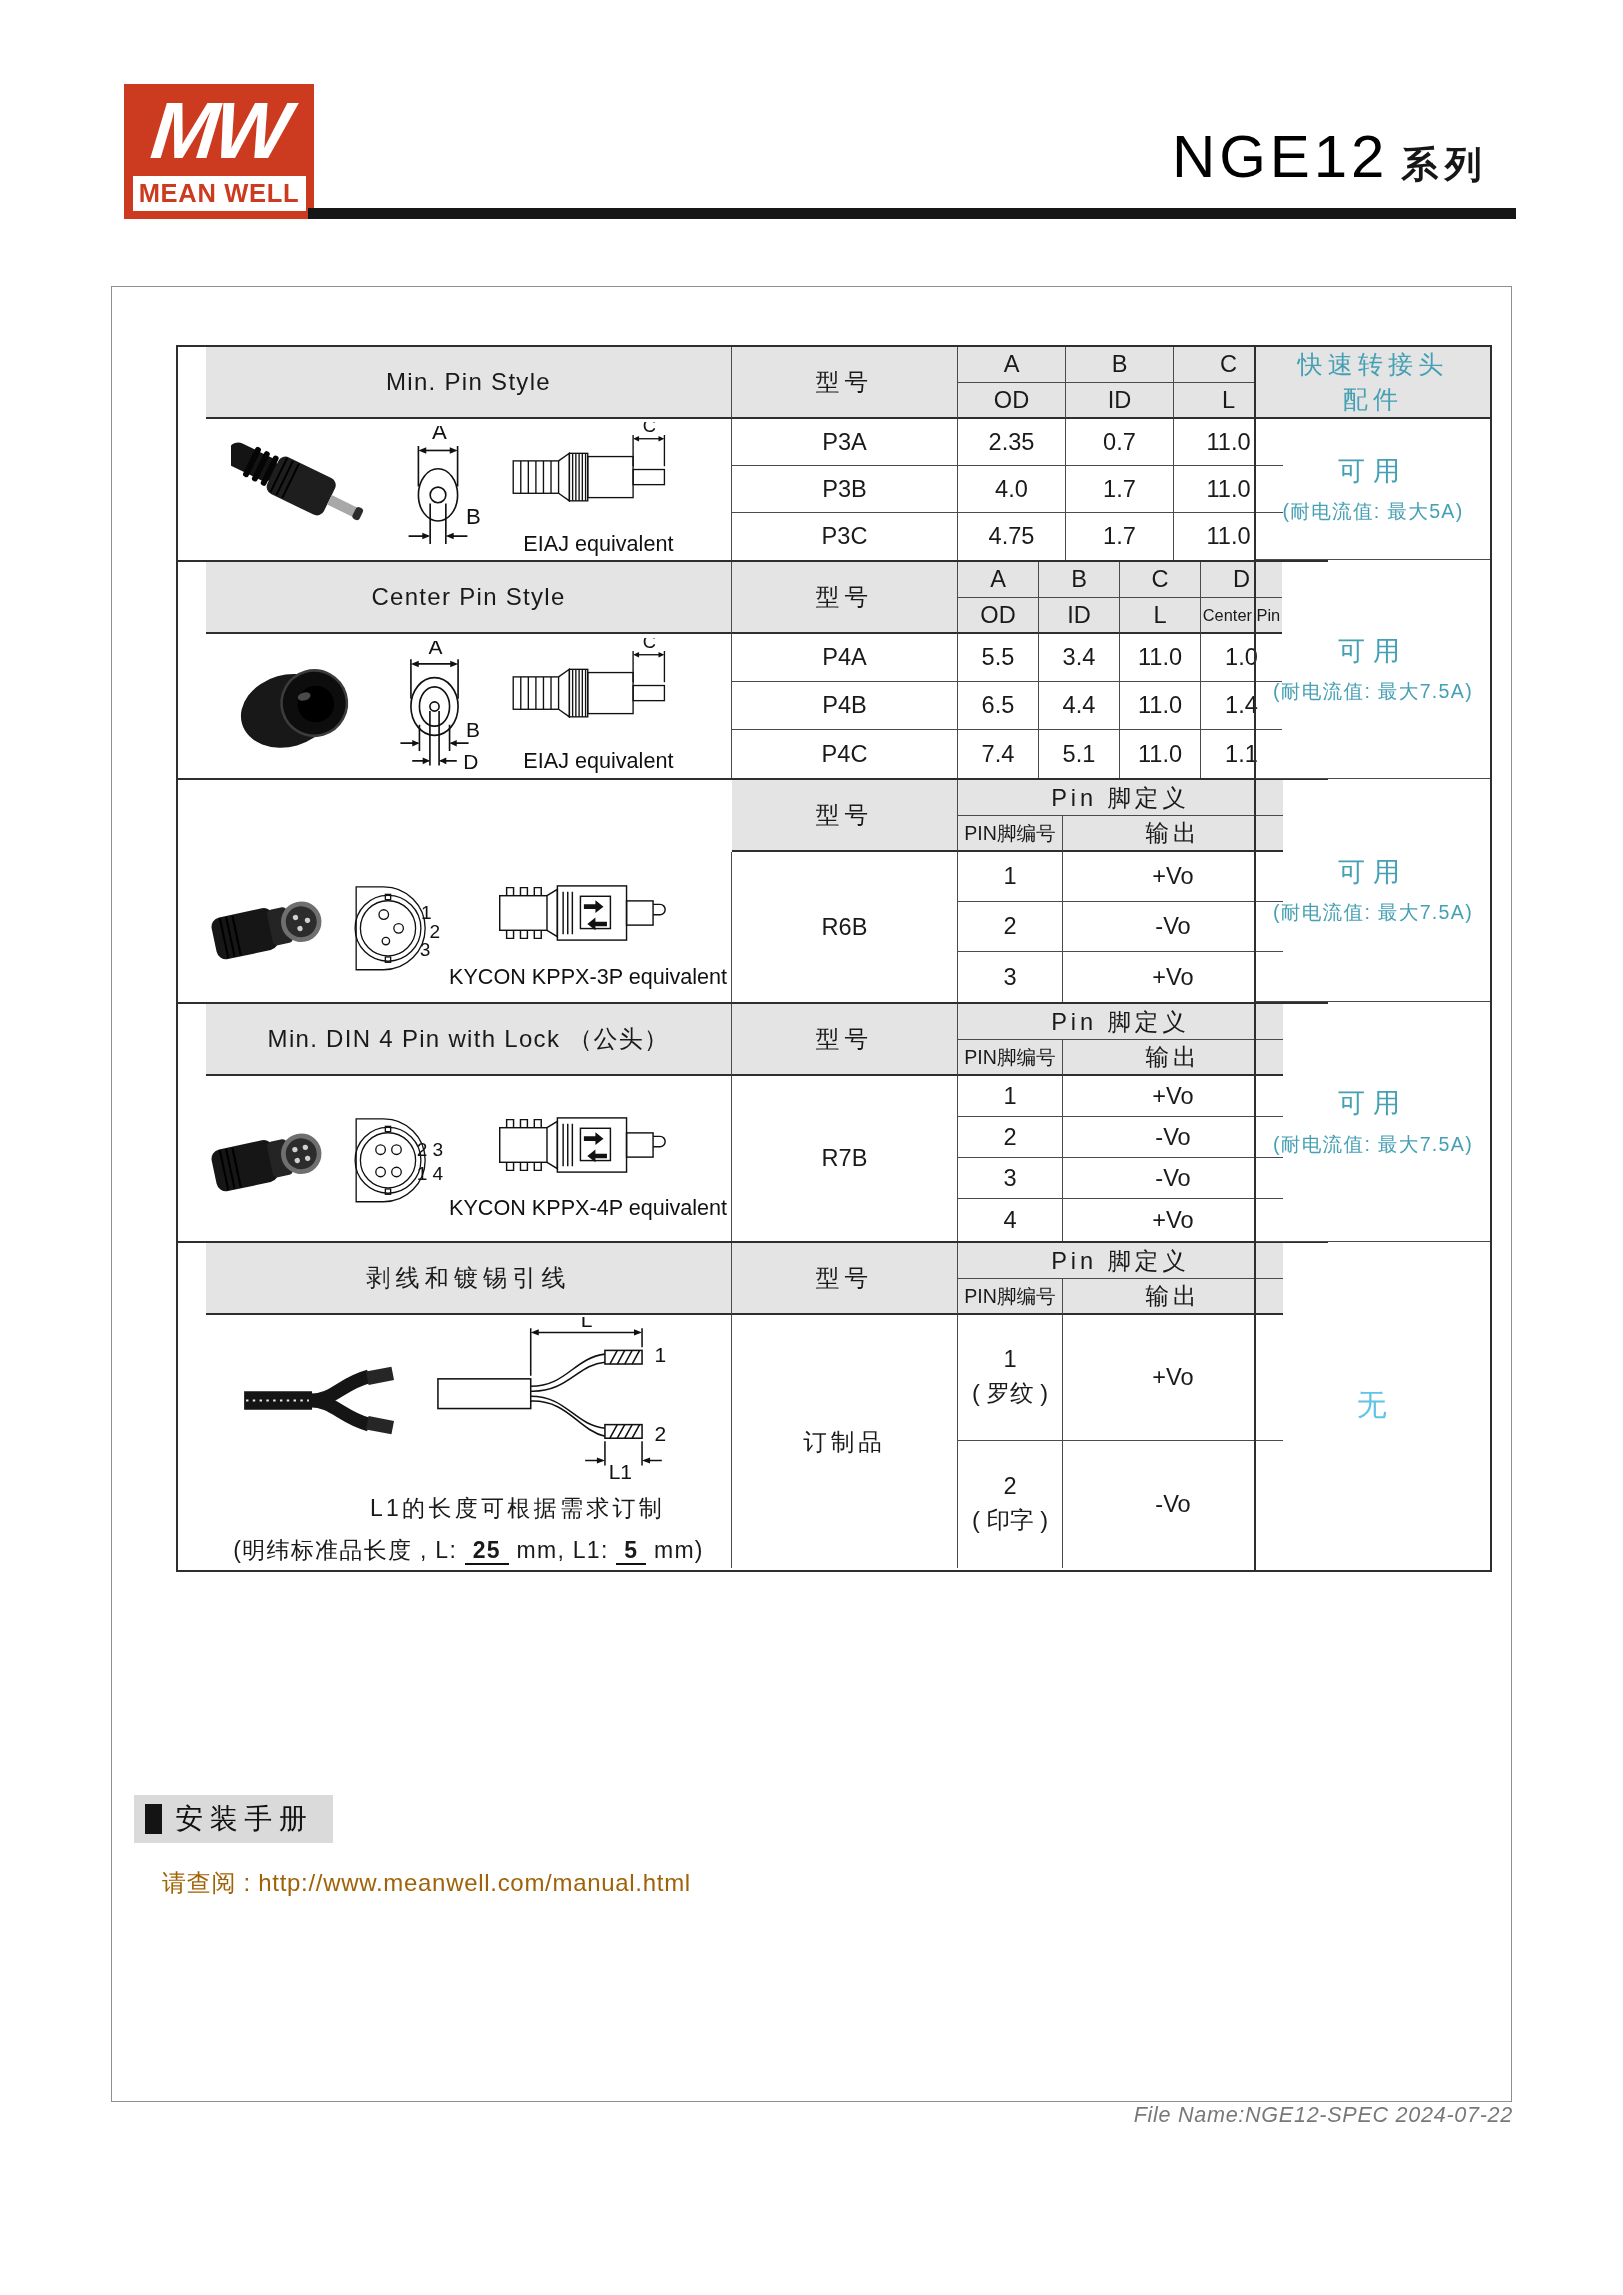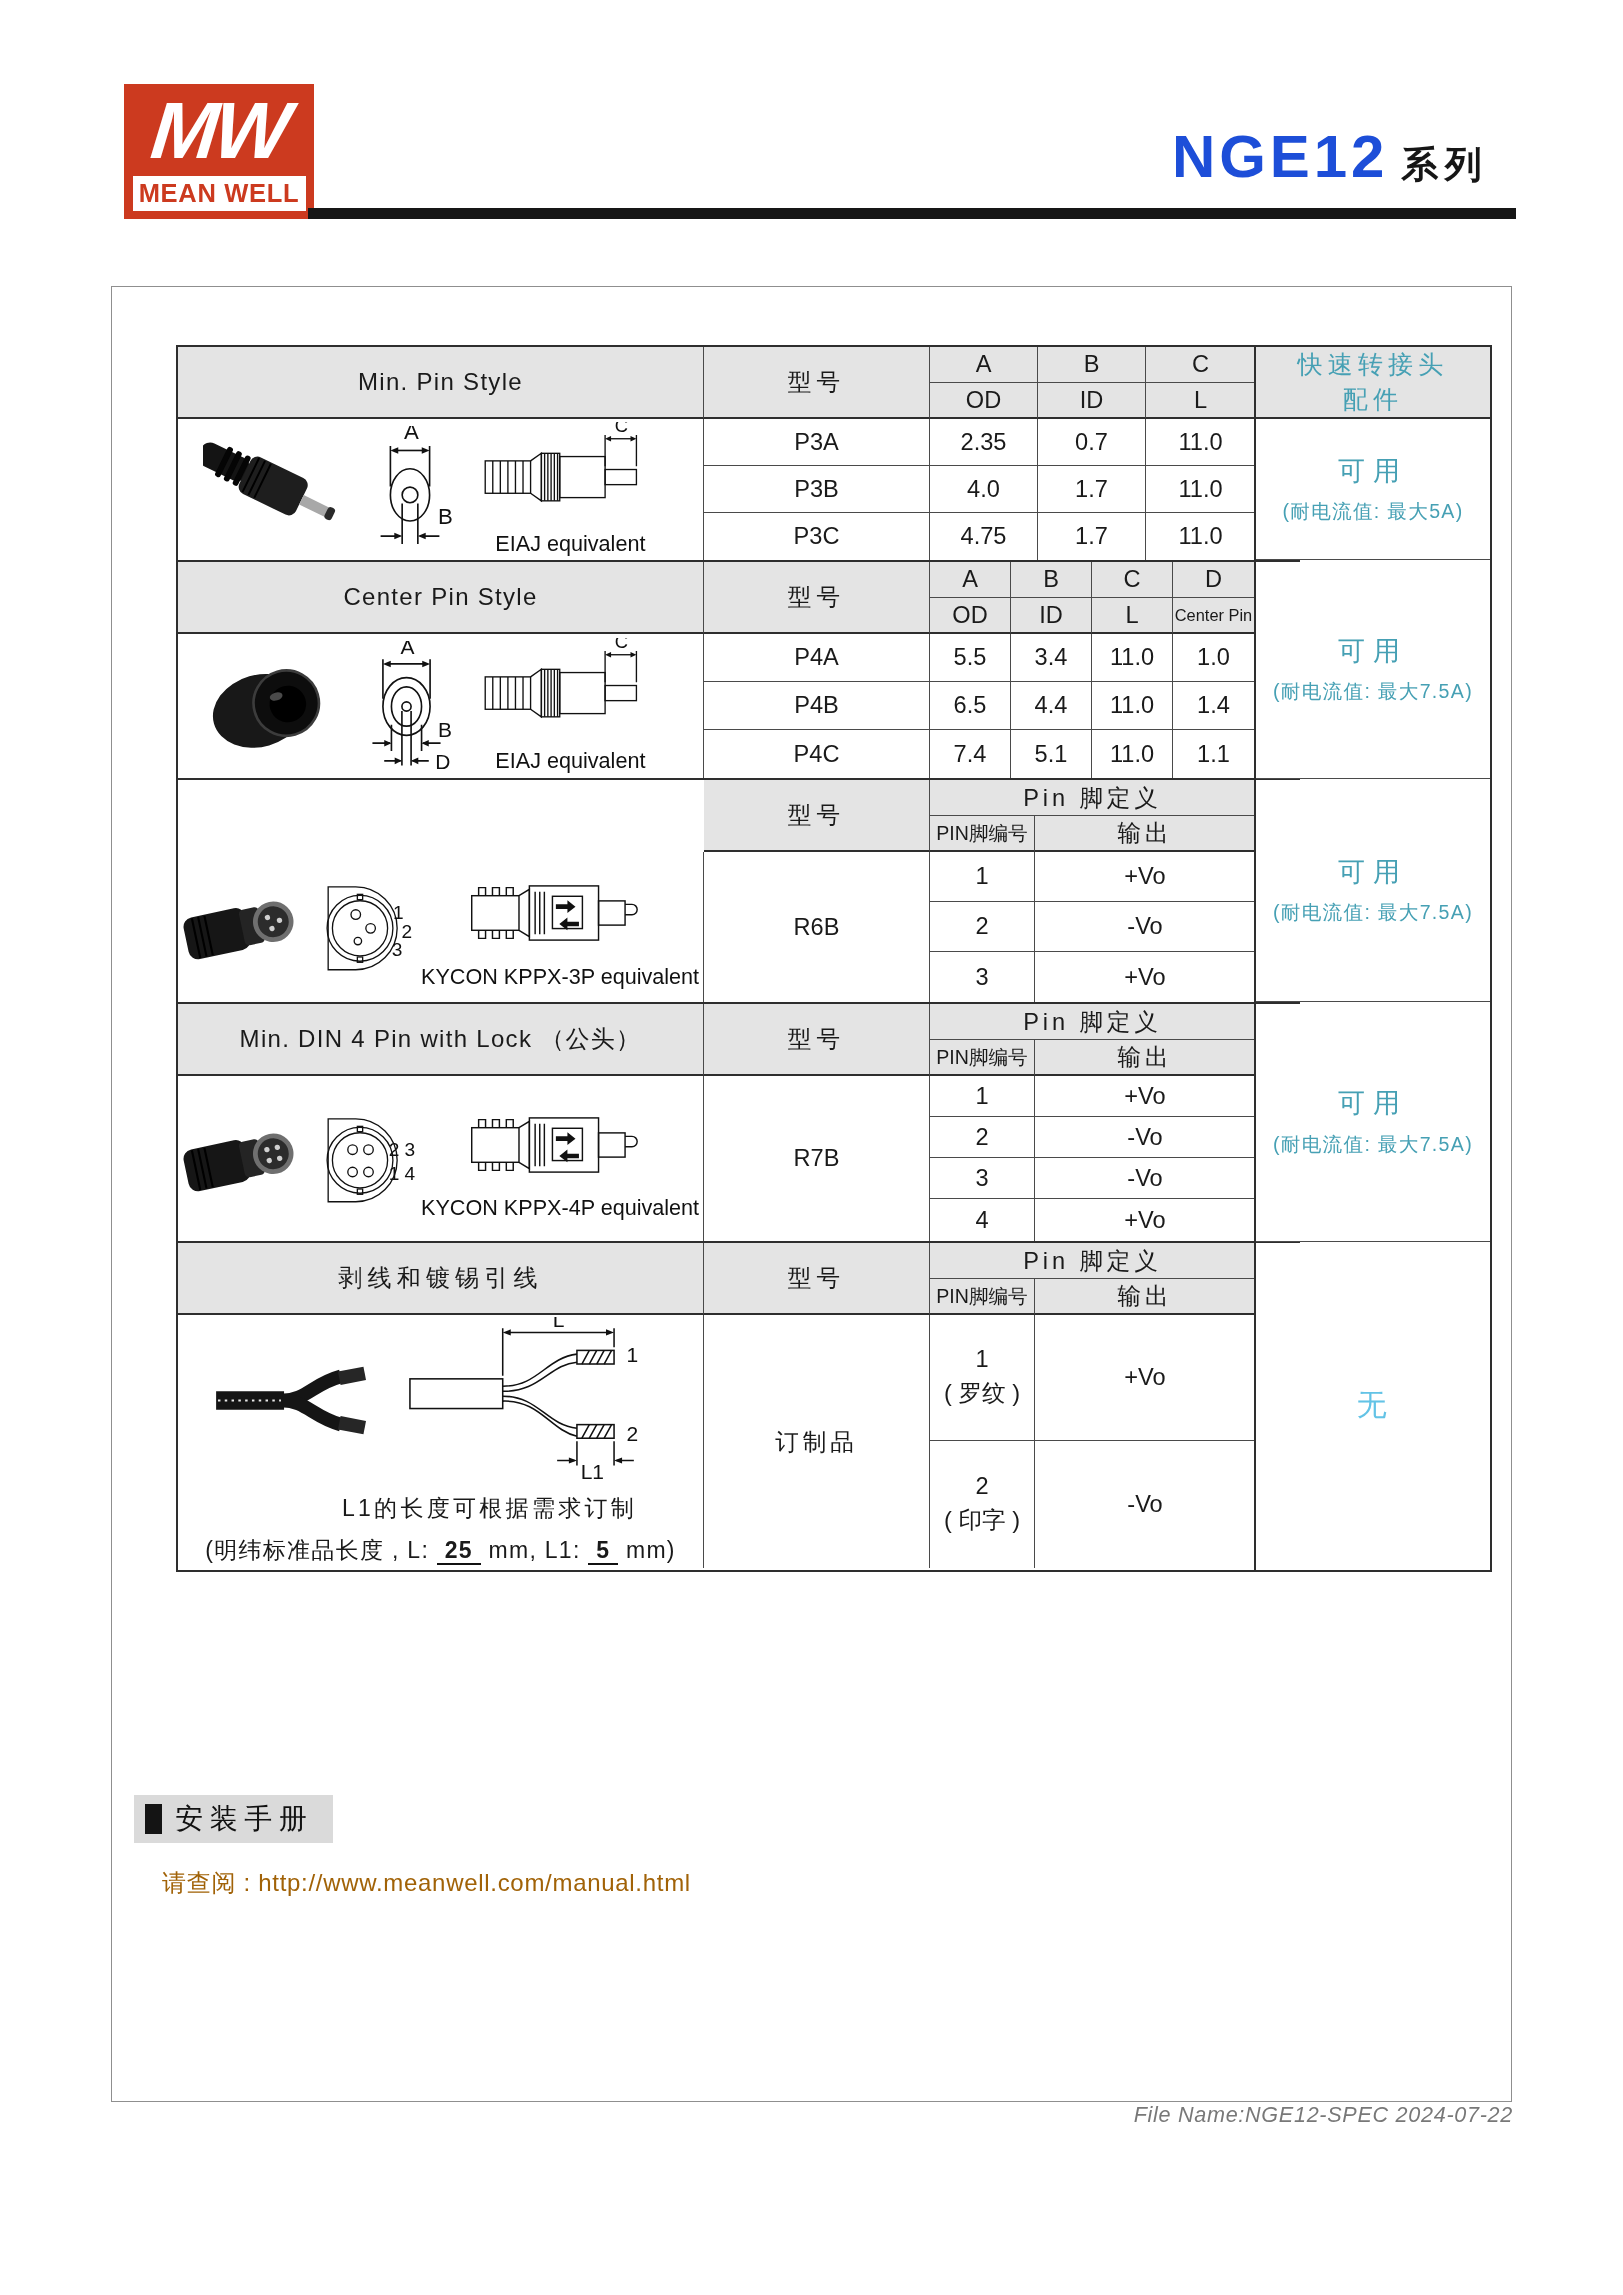--- a/index.html
+++ b/index.html
@@ -10,31 +10,31 @@
   
   .logo{left:124px;top:84px;width:190px;height:135px;background:#cc3a1f;}
   .logo-mw{position:absolute;left:0;right:0;top:1.3px;text-align:center;
            font-size:80px;font-weight:bold;font-style:italic;color:#ffffff;
            transform:skewX(-6deg);letter-spacing:-3.9px;}
   .logo-strip{position:absolute;left:8.5px;right:8.5px;bottom:7.9px;height:35px;background:#ffffff;
               display:flex;align-items:center;justify-content:center;}
   .logo-strip span{font-size:25.5px;font-weight:bold;color:#cc3a1f;letter-spacing:0.7px;}
   .doc-title{left:313px;top:148px;font-size:31px;font-weight:bold;letter-spacing:2px;color:#111;}
   .series-box{left:1172px;top:122px;display:flex;align-items:baseline;gap:13px;}
-  .series-name{font-size:60px;font-weight:bold;letter-spacing:3.9px;color:#1d4ed8;}
+  .series-name{font-size:60px;font-weight:normal;letter-spacing:3.9px;color:#000000;}
   .series-suffix{font-size:37px;font-weight:bold;letter-spacing:6.5px;color:#161616;}
   .title-bar{left:308px;top:208px;width:1208px;height:10.5px;background:#161616;}
 
   
   .content-box{left:111px;top:286px;width:1401px;height:1816px;border:1.3px solid #8f8f8f;box-sizing:border-box;}
 
   
   .frame{left:176px;top:345px;width:1316px;height:1227px;border:2px solid #2e2e2e;box-sizing:border-box;pointer-events:none;}
   .maintbl{left:178px;top:347px;width:1076px;}
-  .sec{display:grid;width:1122px;border-top:2px solid #2e2e2e;}
+  .sec{display:grid;width:1122px;border-top:2px solid #2e2e2e;padding-left:28px;}
   .sec.first{border-top:none;}
   #sec1{grid-template-columns:526px 226px 108px 108px 109px;grid-template-rows:36px 36px 47px 47px 47px;}
   #sec2{grid-template-columns:526px 226px 81px 81px 81px 81px;grid-template-rows:36px 36px 48px 48px 48px;}
   #sec3{grid-template-columns:526px 226px 105px 220px;grid-template-rows:36px 36px 50px 50px 50px;}
   #sec4{grid-template-columns:526px 226px 105px 220px;grid-template-rows:36px 36px 41px 41px 41px 42px;}
   #sec5{grid-template-columns:526px 226px 105px 220px;grid-template-rows:36px 36px 126px 127px;}
 
   .c{display:flex;align-items:center;justify-content:center;text-align:center;box-sizing:border-box;
      border-right:1.3px solid #4a4a4a;border-bottom:1.3px solid #4a4a4a;}
   .nbr{border-right:none;}

